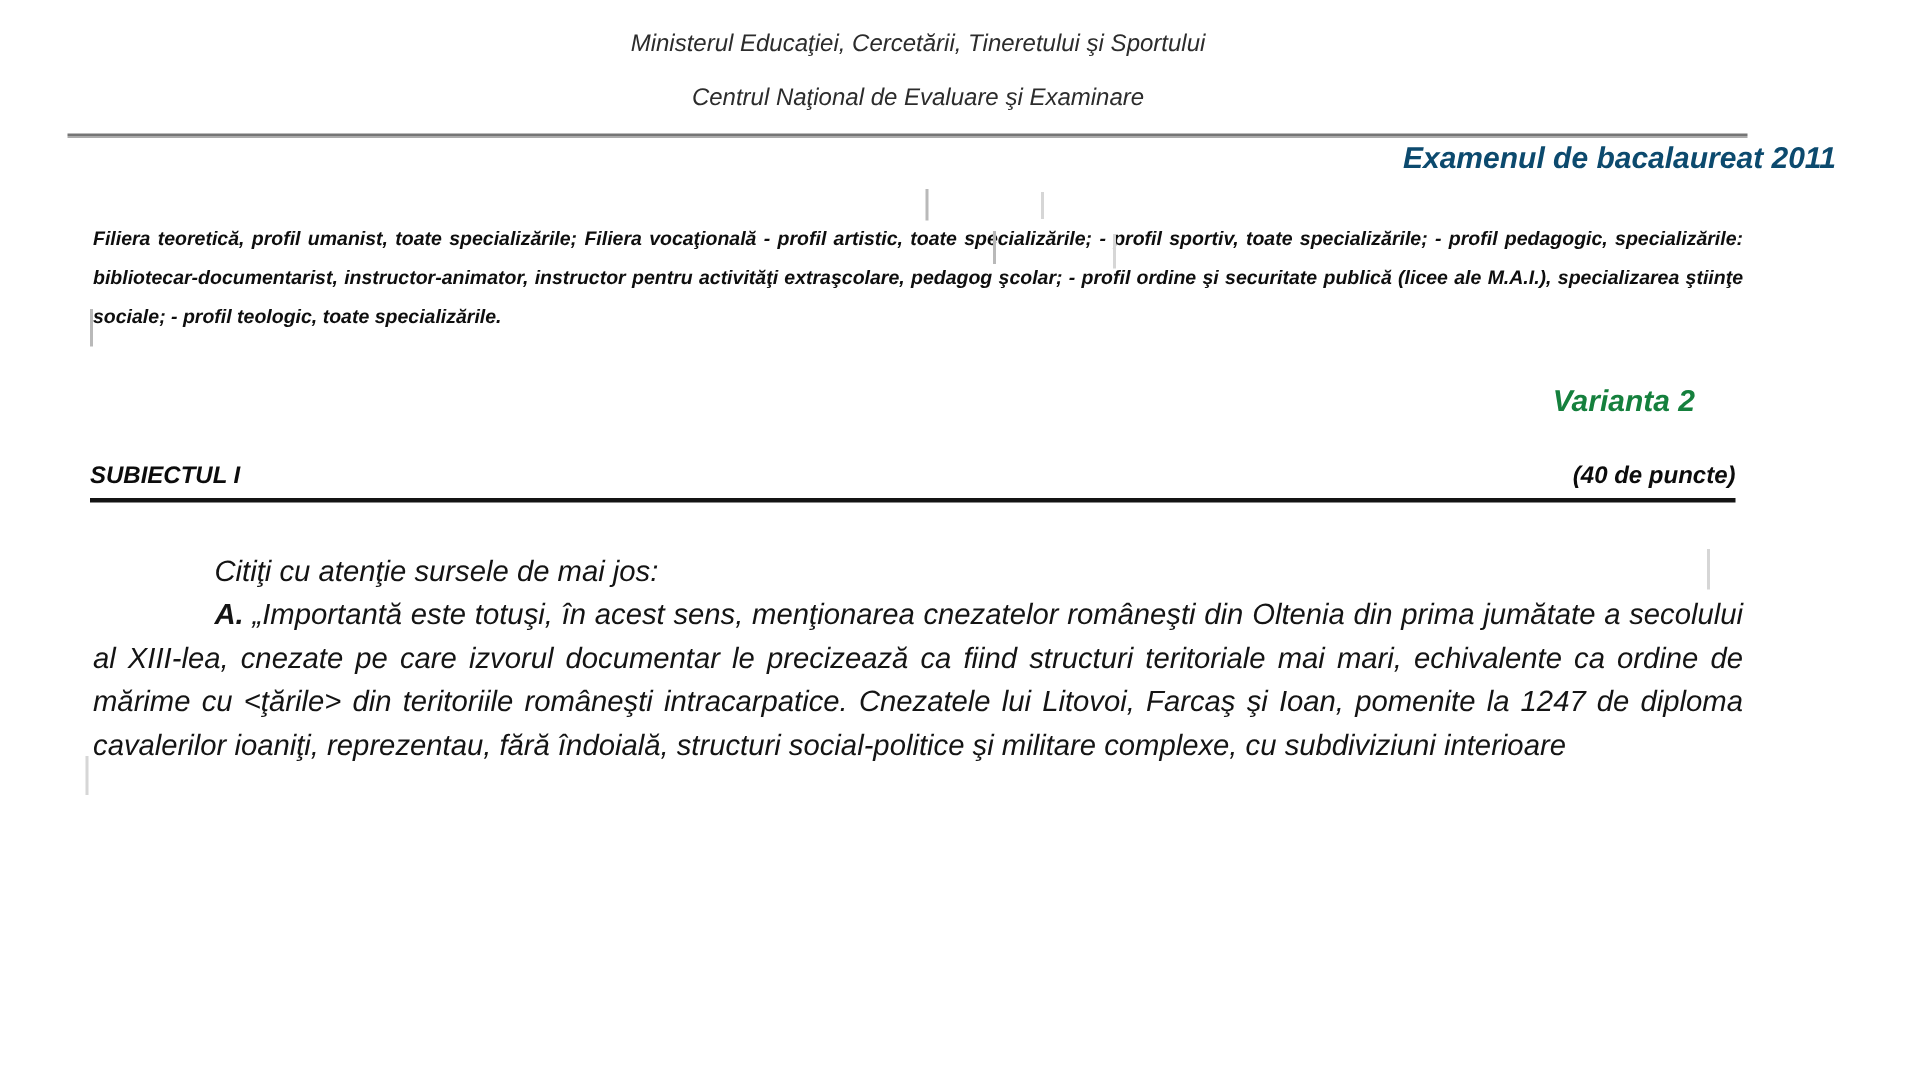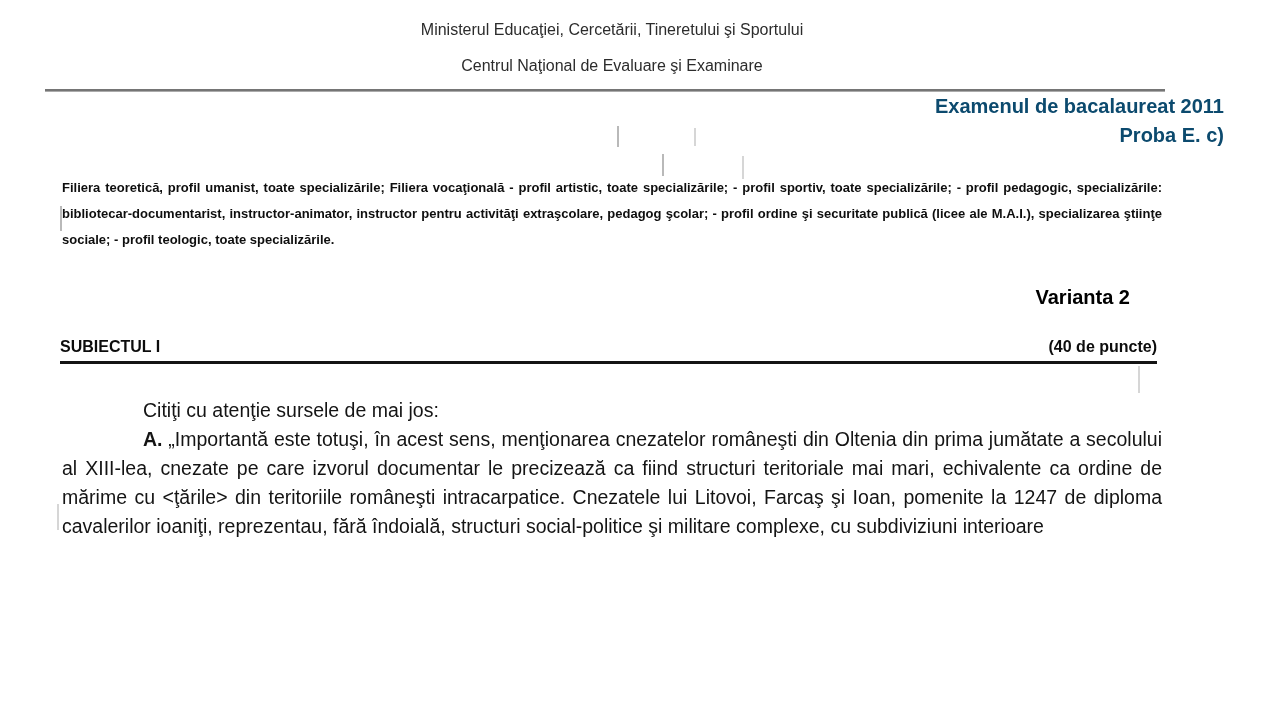--- a/index.html
+++ b/index.html
@@ -1,15 +1,15 @@
 <!DOCTYPE html>
 <html><head>
 <meta charset="utf-8">
 <style>
-  * { margin: 0; padding: 0; box-sizing: border-box; }
+  * { margin: 0; padding: 0; box-sizing: border-box; font-style: italic; }
   html, body { background: #ffffff; }
   .page {
     position: relative;
     width: 1280px;
     height: 720px;
     background: #ffffff;
     overflow: hidden;
     font-family: "Liberation Sans", "DejaVu Sans", sans-serif;
     color: #101010;
   }
@@ -48,21 +48,21 @@
     line-height: 26px;
     color: #0e0e0e;
   }
   .variant {
     margin-top: 32px;
     margin-right: 150px;
     text-align: right;
     font-weight: bold;
     font-size: 20px;
     line-height: 24px;
-    color: #000000;
+    color: #15803d;
   }
   .bullets {
     margin: 34px 0 0 103px;
     width: 1040px;
     list-style: none;
     font-weight: bold;
     font-size: 19px;
     line-height: 27px;
     color: #0e0e0e;
   }
@@ -111,21 +111,20 @@
 
   <div class="doc-header">
     <p class="hline">Ministerul Educaţiei, Cercetării, Tineretului şi Sportului</p>
     <p class="hline">Centrul Naţional de Evaluare şi Examinare</p>
   </div>
 
   <div class="header-rule"></div>
 
   <div class="title-block">
     <p>Examenul de bacalaureat 2011</p>
-    <p>Proba E. c)</p>
   </div>
 
   <p class="filiera">Filiera teoretică, profil umanist, toate specializările; Filiera vocaţională - profil artistic, toate specializările; - profil sportiv, toate specializările; - profil pedagogic, specializările: bibliotecar-documentarist, instructor-animator, instructor pentru activităţi extraşcolare, pedagog şcolar; - profil ordine şi securitate publică (licee ale M.A.I.), specializarea ştiinţe sociale; - profil teologic, toate specializările.</p>
 
   <p class="variant">Varianta 2</p>
 
 
   <div class="subject-row">
     <span>SUBIECTUL I</span>
     <span>(40 de puncte)</span>

